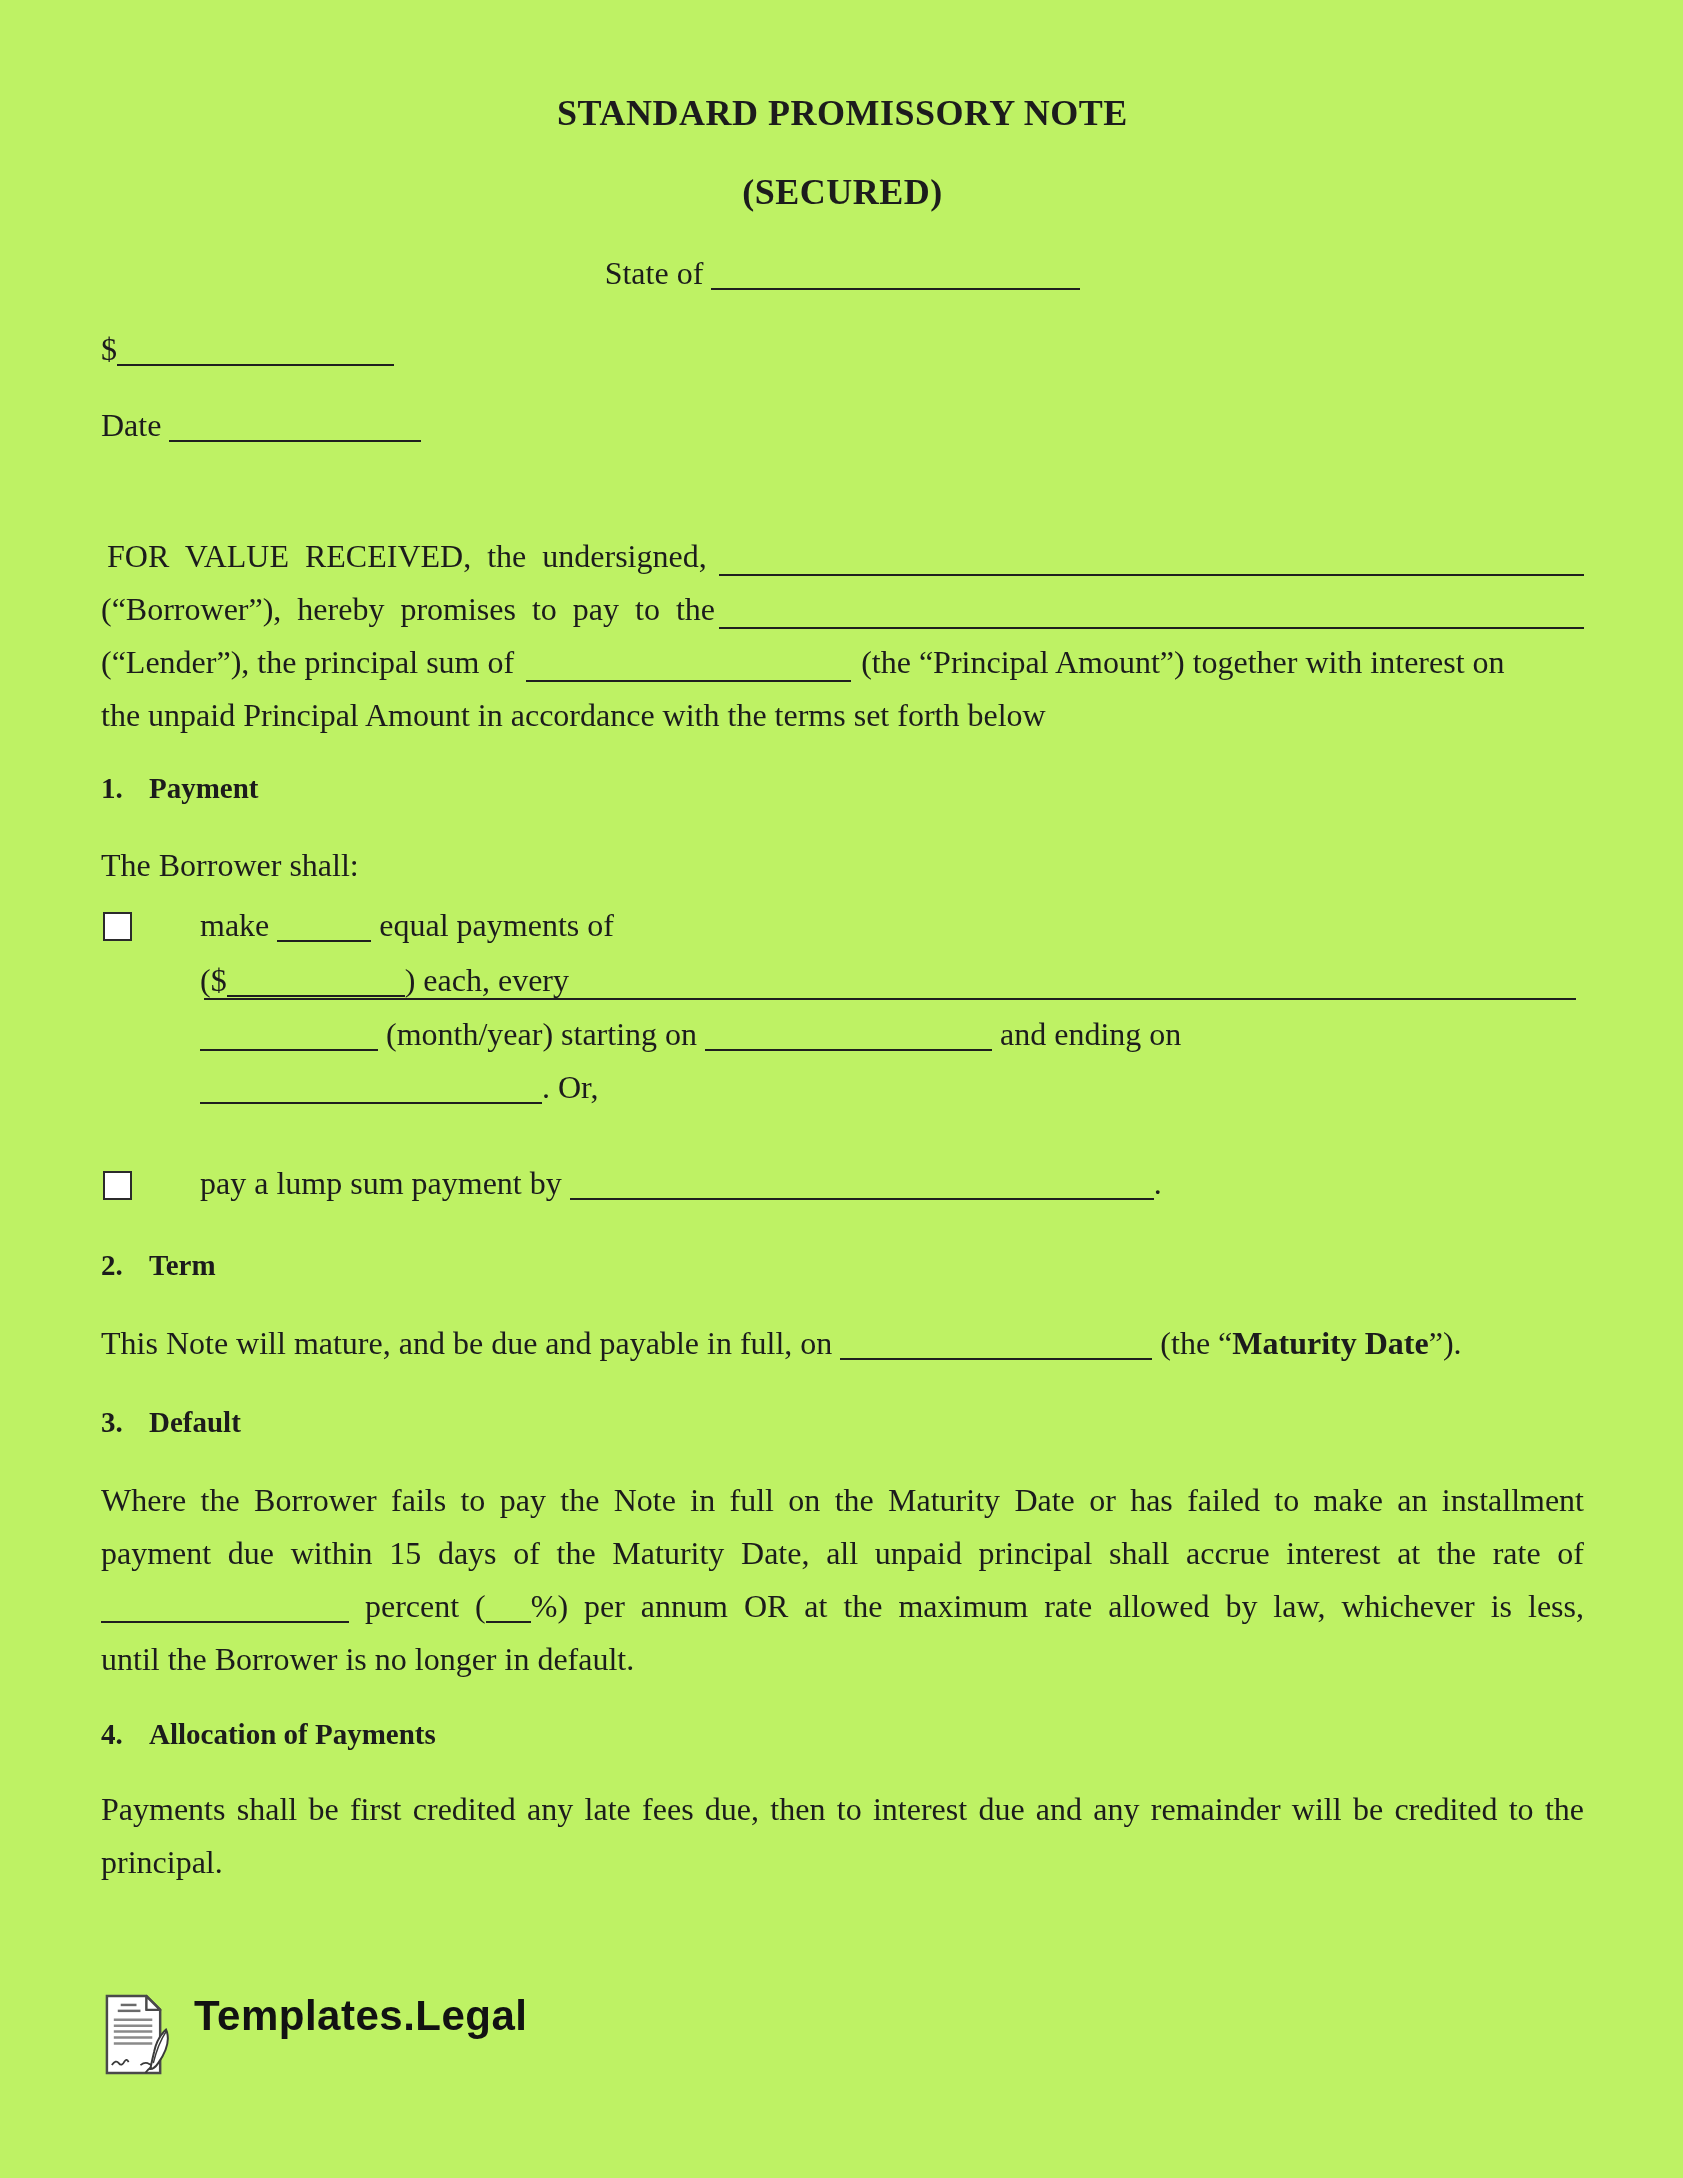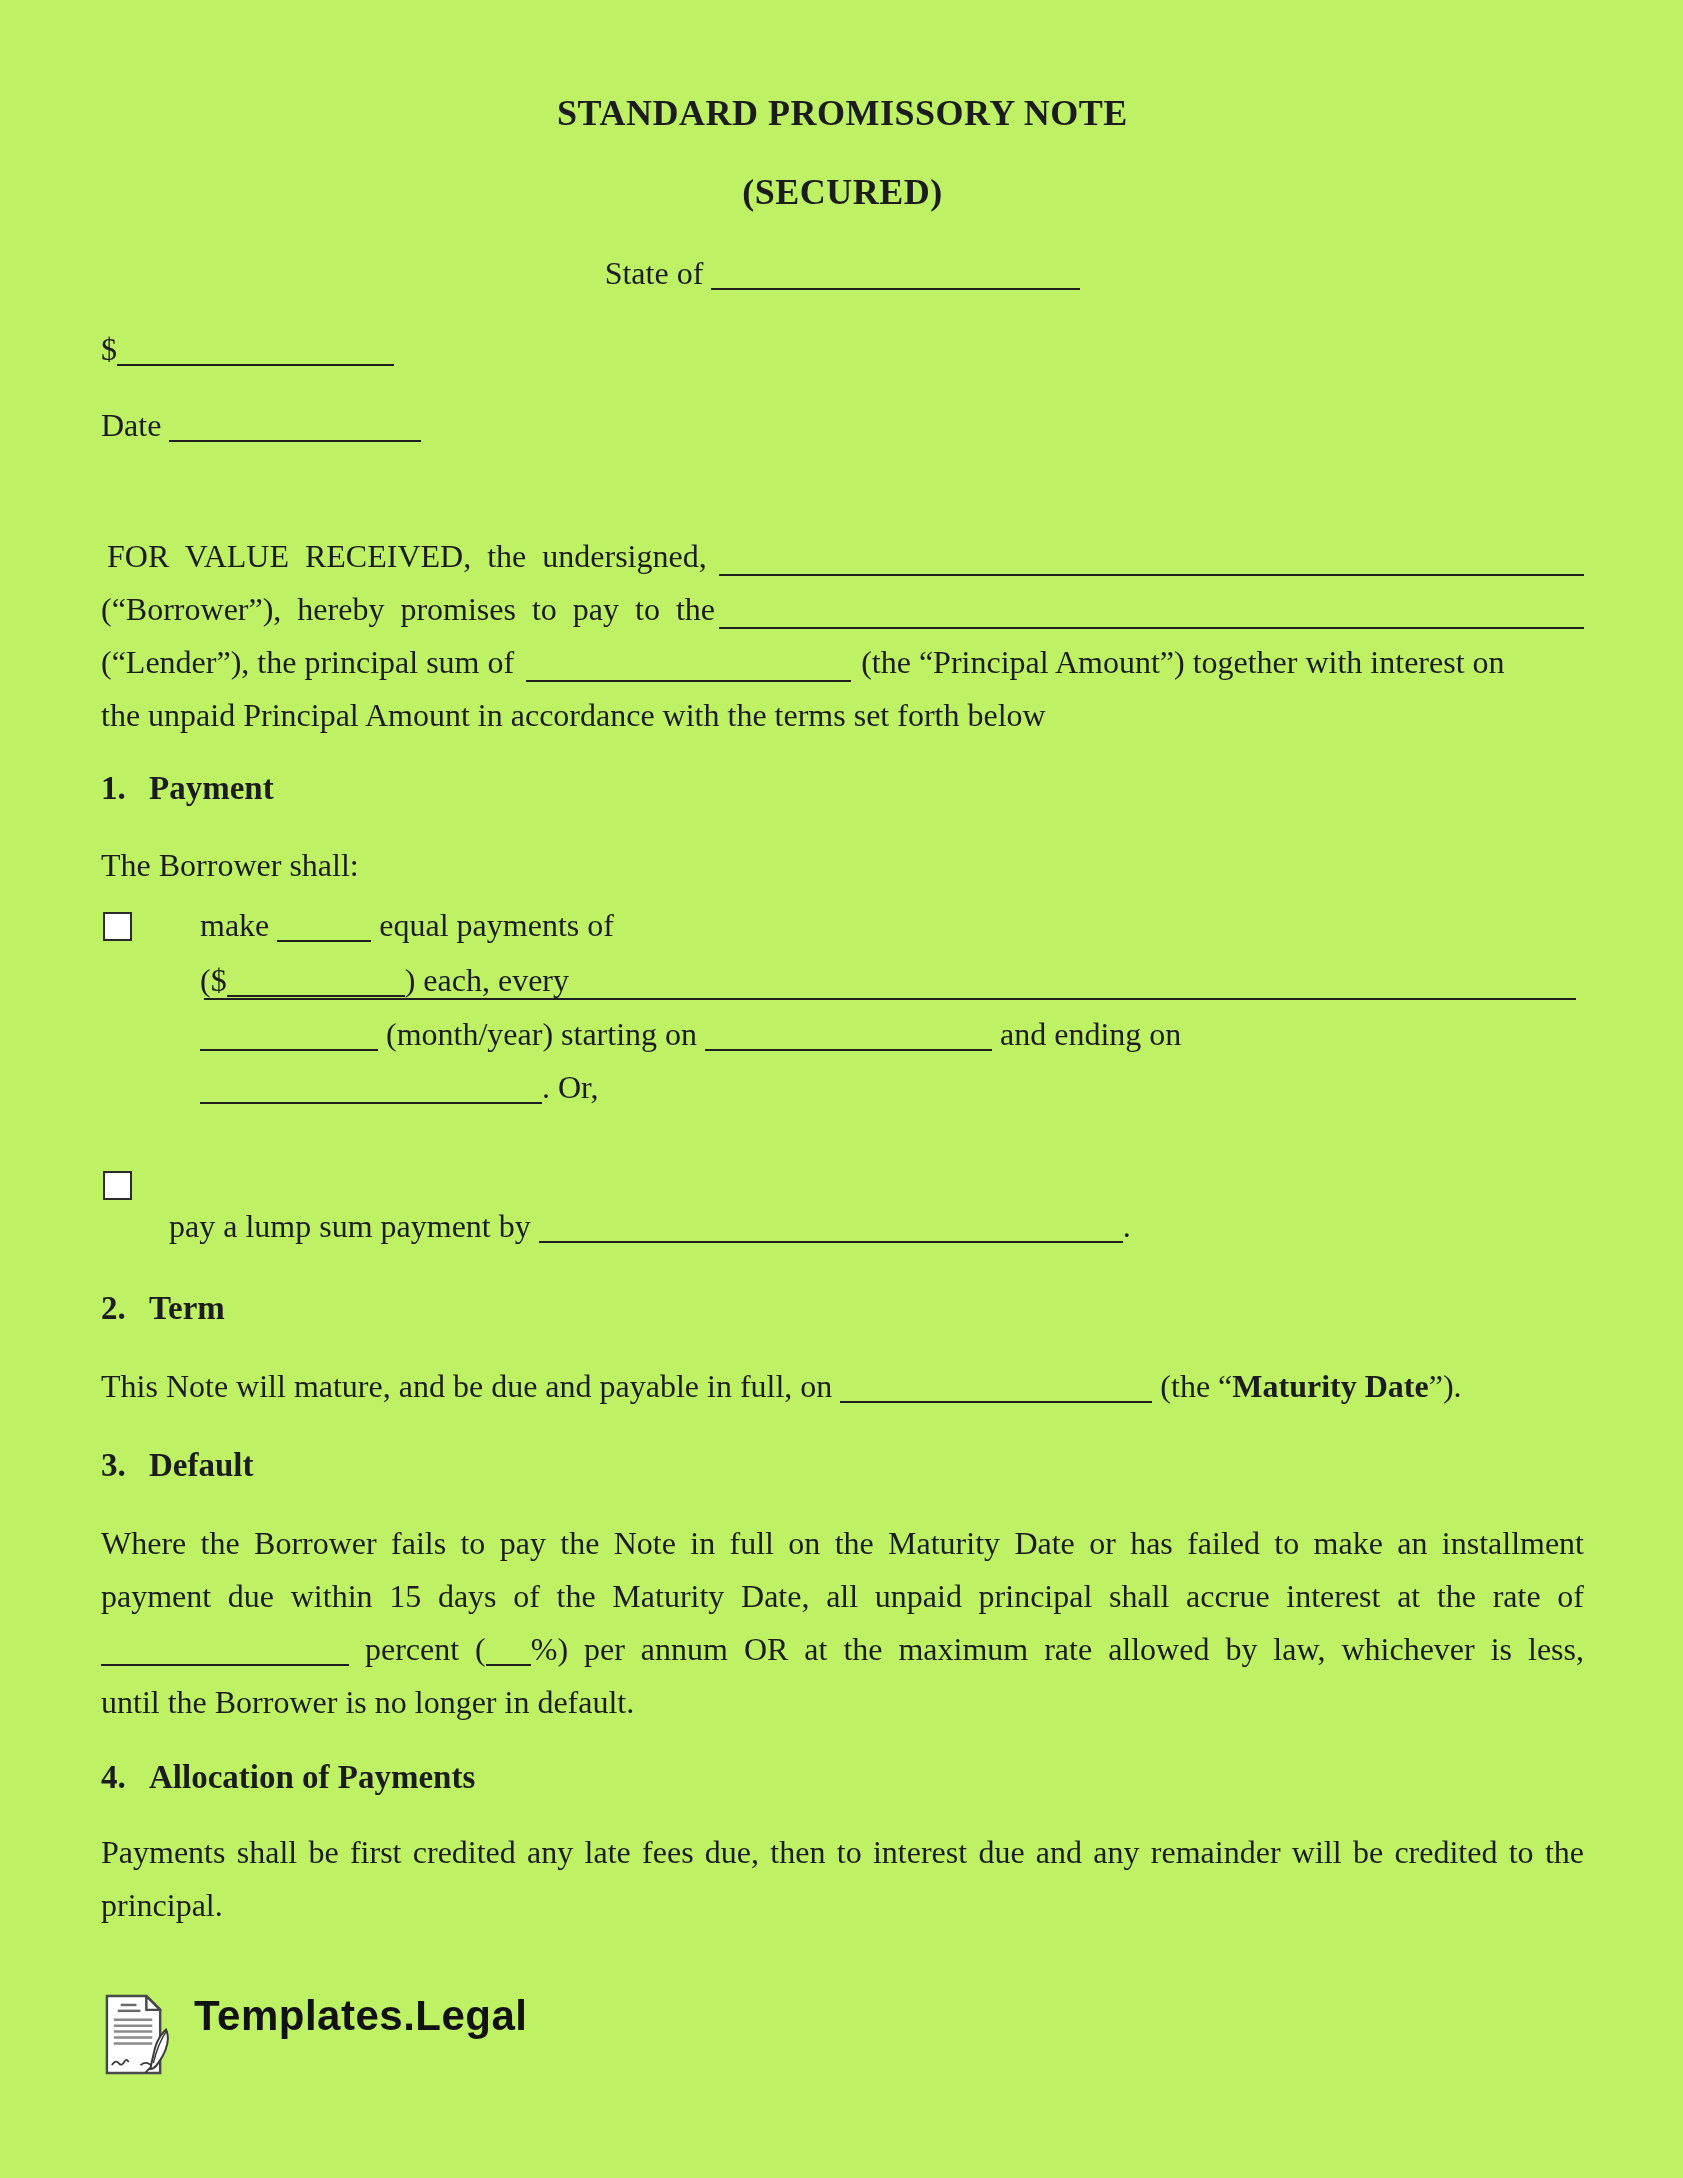--- a/index.html
+++ b/index.html
@@ -29,21 +29,21 @@
   .w-make{width:94px;}
   .w-dollar{width:178px;}
   .w-lead{width:178px;}
   .w-mid{width:287px;}
   .w-or{width:342px;}
   .w-lump{width:584px;}
   .w-term{width:312px;}
   .w-rate{width:248px;}
   .w-pct{width:45px;}
   .jline{line-height:53px;text-align:justify;text-align-last:justify;}
-  .heading{font-size:33px;font-weight:bold;line-height:53px;}
+  .heading{font-size:29px;font-weight:bold;line-height:53px;}
   .heading .num{display:inline-block;width:48px;}
   .ws1{word-spacing:8px;}
   .indent1{padding-left:6px;}
   .check-item{display:flex;margin-top:6px;}
   .checkbox{flex:0 0 auto;width:25px;height:25px;border:2px solid #2b2b2b;margin:14px 0 0 2px;background:#fff;}
   .check-body{flex:1 1 auto;margin-left:68px;line-height:55px;}
   .check-body .flexline{line-height:55px;flex-direction:column;}
   .check-body .grow::after{top:45px;}
   .brand{position:absolute;left:101px;top:1992px;display:flex;align-items:flex-start;}
   .brand-text{font-family:"Liberation Sans", sans-serif;font-weight:bold;font-size:42px;color:#121212;margin-left:22px;letter-spacing:0.5px;}
@@ -108,21 +108,21 @@
         <span>(month/year) starting on</span>
         <span class="bl w-mid"></span>
         <span>and ending on</span>
       </div>
       <div class="line">
         <span class="bl w-or"></span><span>. Or,</span>
       </div>
     </div>
   </div>
 
-  <div class="check-item" style="margin-top:43px;flex-direction:column;">
+  <div class="check-item" style="margin-top:43px;">
     <div class="checkbox"></div>
     <div class="check-body">
       <div class="line">
         <span>pay a lump sum payment by</span>
         <span class="bl w-lump"></span><span>.</span>
       </div>
     </div>
   </div>
 
   <div class="heading" style="margin-top:29px;">

